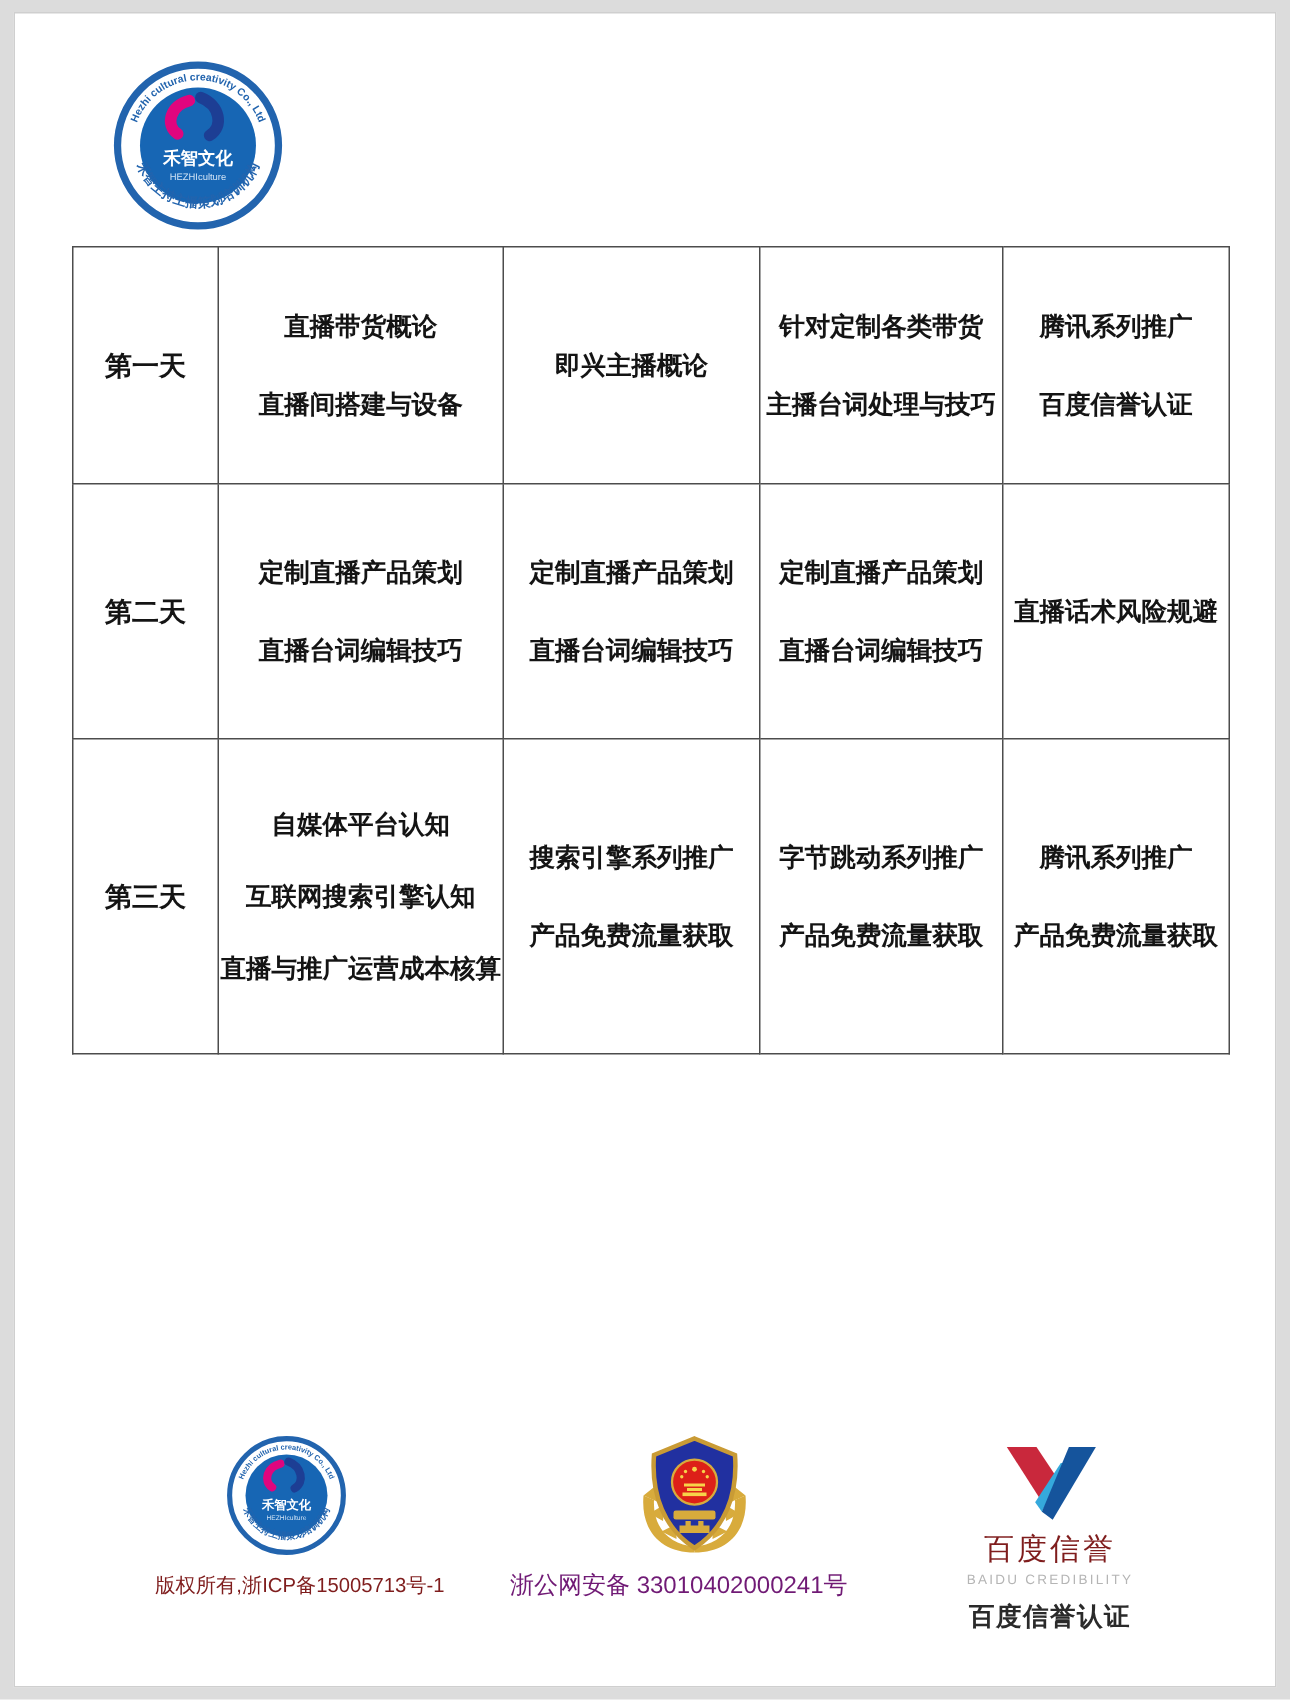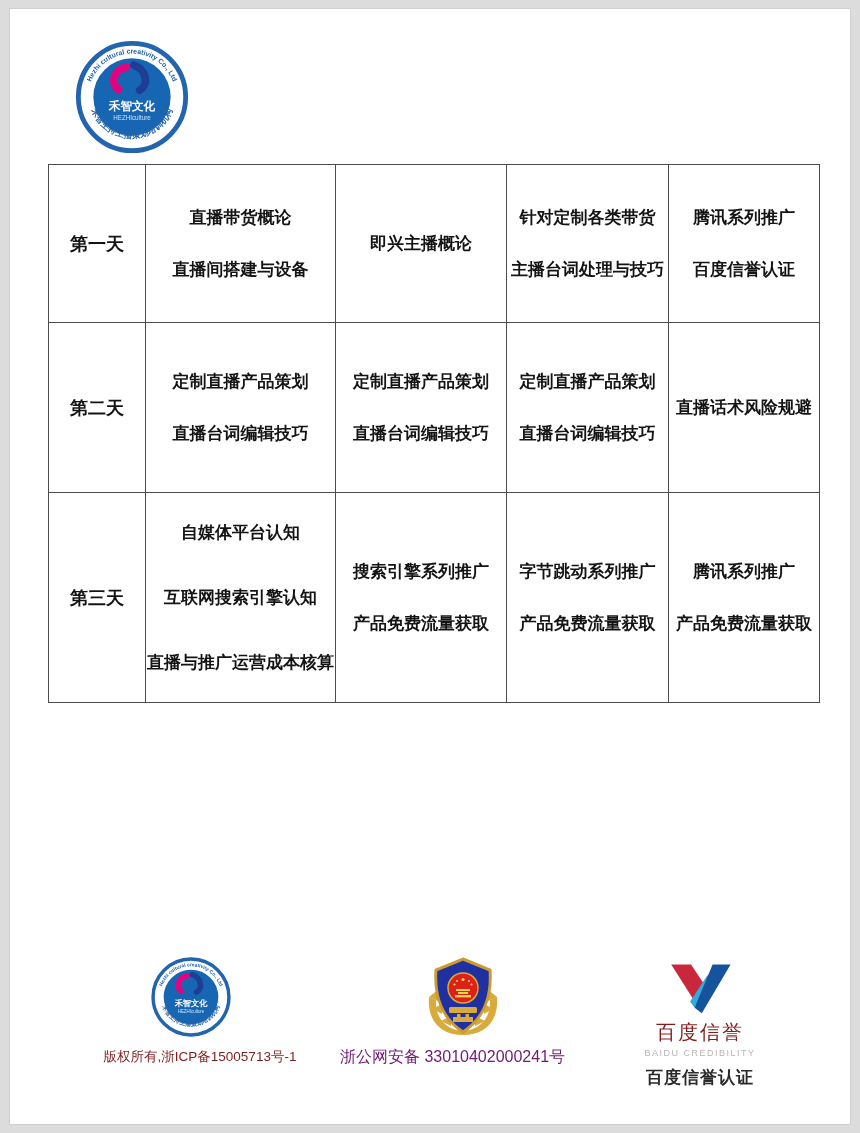--- a/index.html
+++ b/index.html
@@ -36,21 +36,21 @@
     text-align:center; vertical-align:middle;
     font-weight:bold; font-size:17px; padding:0;
   }
   .course-table tr.hdr   { height:110px; }
   .course-table tr.day1  { height:158px; }
   .course-table tr.day2  { height:170px; }
   .course-table tr.day3  { height:210px; }
   .course-table tr.day4  { height:114px; }
   .course-table .col-head, .course-table .row-head { font-size:18px; }
   .stack { display:flex; flex-direction:column; gap:31px; align-items:center; justify-content:center; }
-  .stack.tight { gap:44px; }
+  .stack.tight { gap:27px; }
   .stack div { line-height:1.25; }
   .merged-cell { text-align:left !important; padding-left:11px !important; }
 
   
   .footer-logo  { position:absolute; left:140px; top:947px; width:82px;  height:82px; }
   .copyright    { position:absolute; left:60px;  top:1039px; width:260px; text-align:center;
                   color:#7f1d1d; font-size:13.5px; }
   .police-badge { position:absolute; left:415px; top:944px; width:76px; height:84px; }
   .police-text  { position:absolute; left:330px; top:1038px; width:250px; text-align:left;
                   color:#701a75; font-weight:normal; font-size:16px; }

